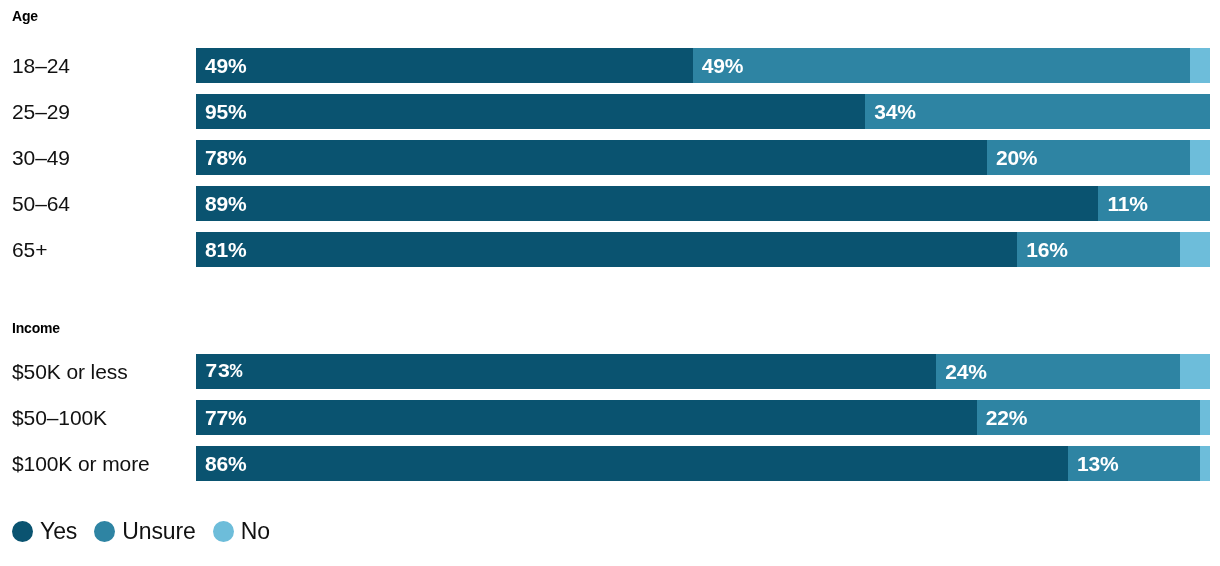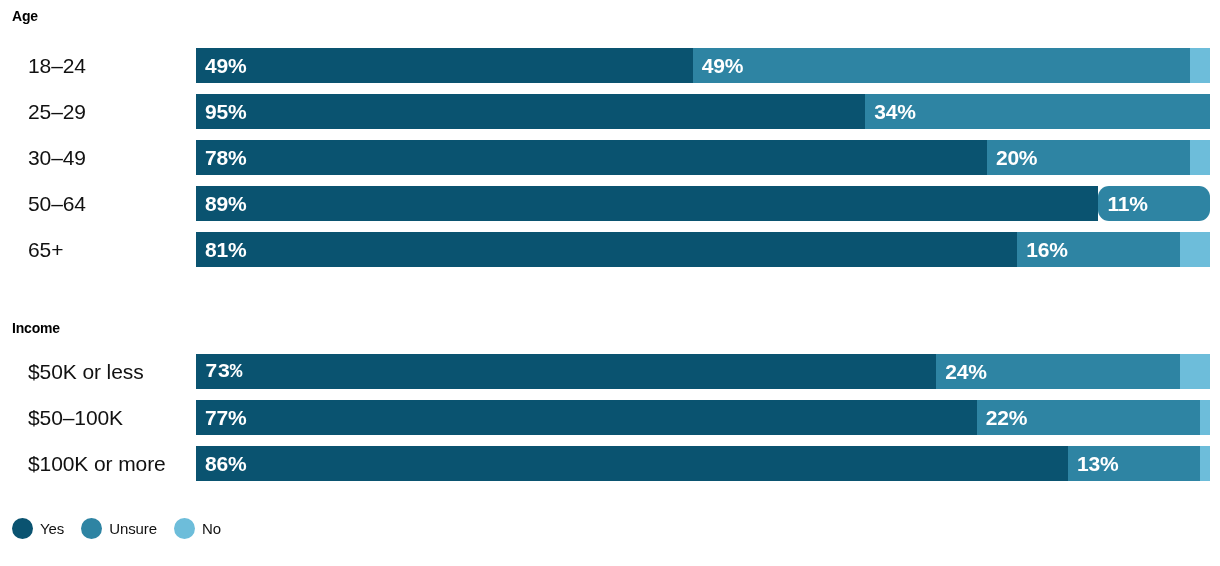--- a/index.html
+++ b/index.html
@@ -31,21 +31,21 @@
     white-space: nowrap;
   }
   .row {
     position: absolute;
     left: 0;
     width: 1220px;
     height: 35px;
   }
   .row-label {
     position: absolute;
-    left: 28px;
+    left: 12px;
     top: 0;
     height: 35px;
     line-height: 35px;
     font-size: 21px;
     font-weight: 400;
     color: #111111;
     white-space: nowrap;
     letter-spacing: -0.1px;
   }
   .bar-track {
@@ -94,21 +94,21 @@
     align-items: center;
     gap: 7px;
   }
   .legend-dot {
     width: 21px;
     height: 21px;
     border-radius: 50%;
     flex: 0 0 auto;
   }
   .legend-text {
-    font-size: 15px;
+    font-size: 23px;
     color: #111111;
     white-space: nowrap;
     letter-spacing: -0.1px;
   }
 </style>
 </head>
 <body>
 
 <div class="chart">
 
@@ -158,21 +158,21 @@
       </div>
     </div>
   </div>
 
   <div class="row" style="top:186px;">
     <div class="row-label">50–64</div>
     <div class="bar-track">
       <div class="seg seg-yes" style="width:89%;">
         <span class="seg-label">89%</span>
       </div>
-      <div class="seg seg-unsure" style="width:11%;border-radius:11px;">
+      <div class="seg seg-unsure" style="width:11%;">
         <span class="seg-label">11%</span>
       </div>
       <div class="seg seg-no" style="width:0%;">
         <span class="seg-label"></span>
       </div>
     </div>
   </div>
 
   <div class="row" style="top:232px;">
     <div class="row-label">65+</div>

